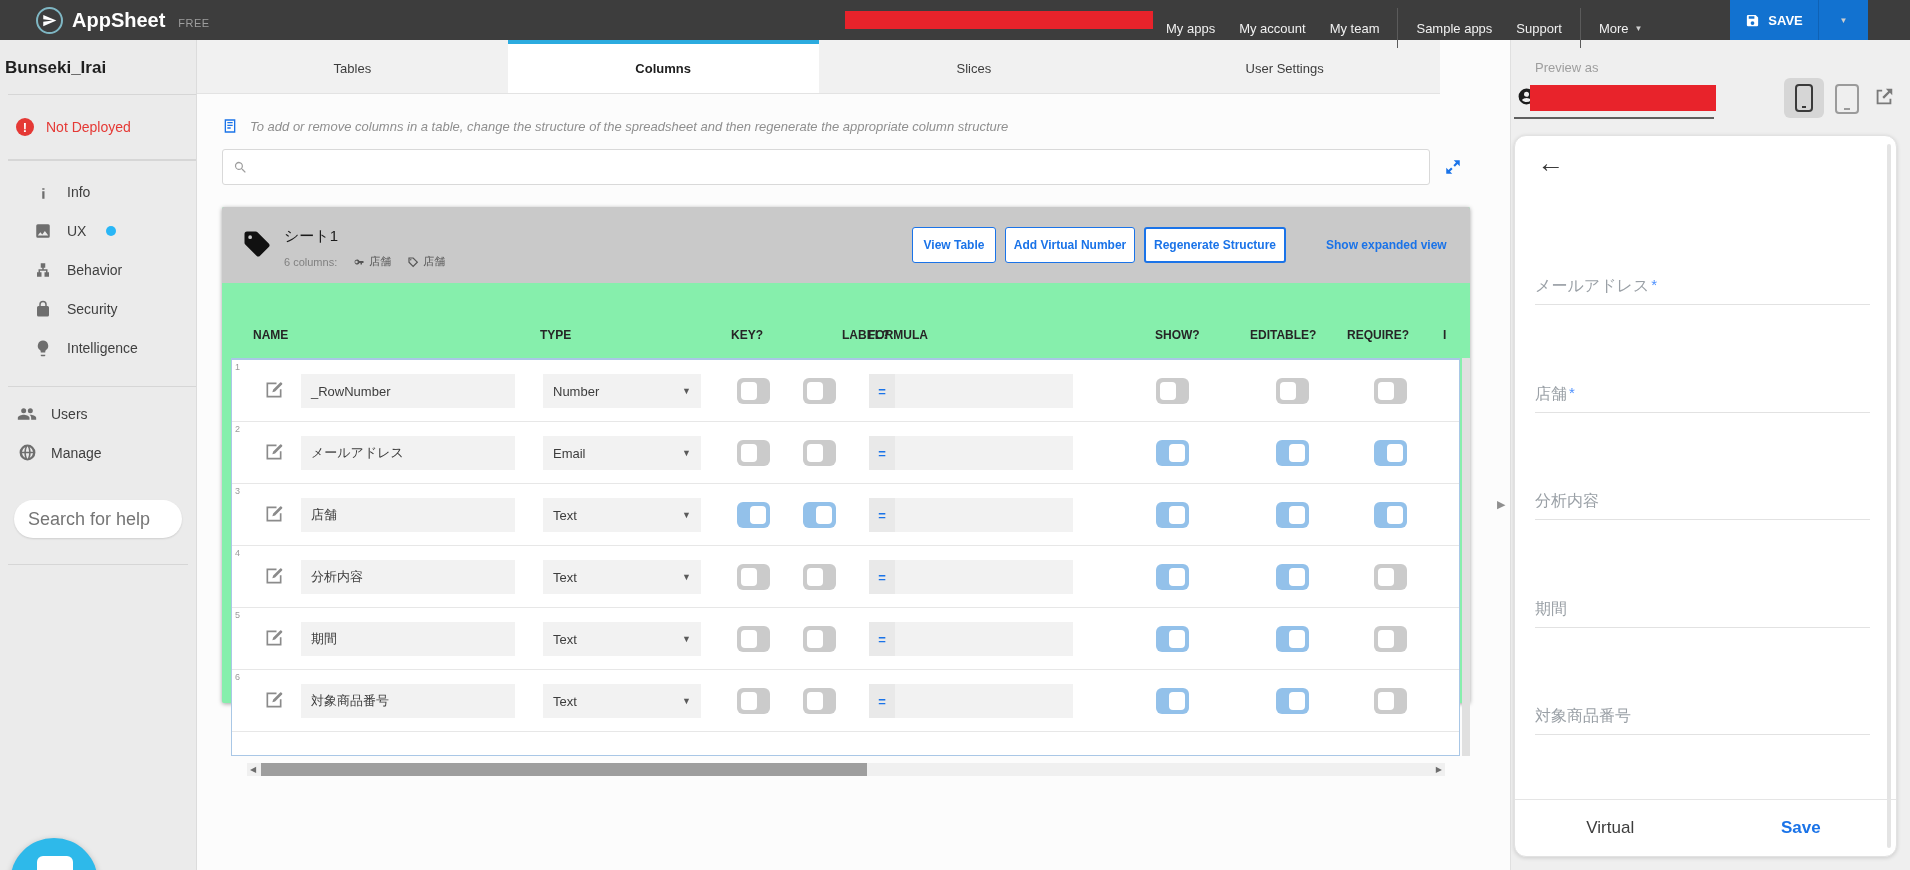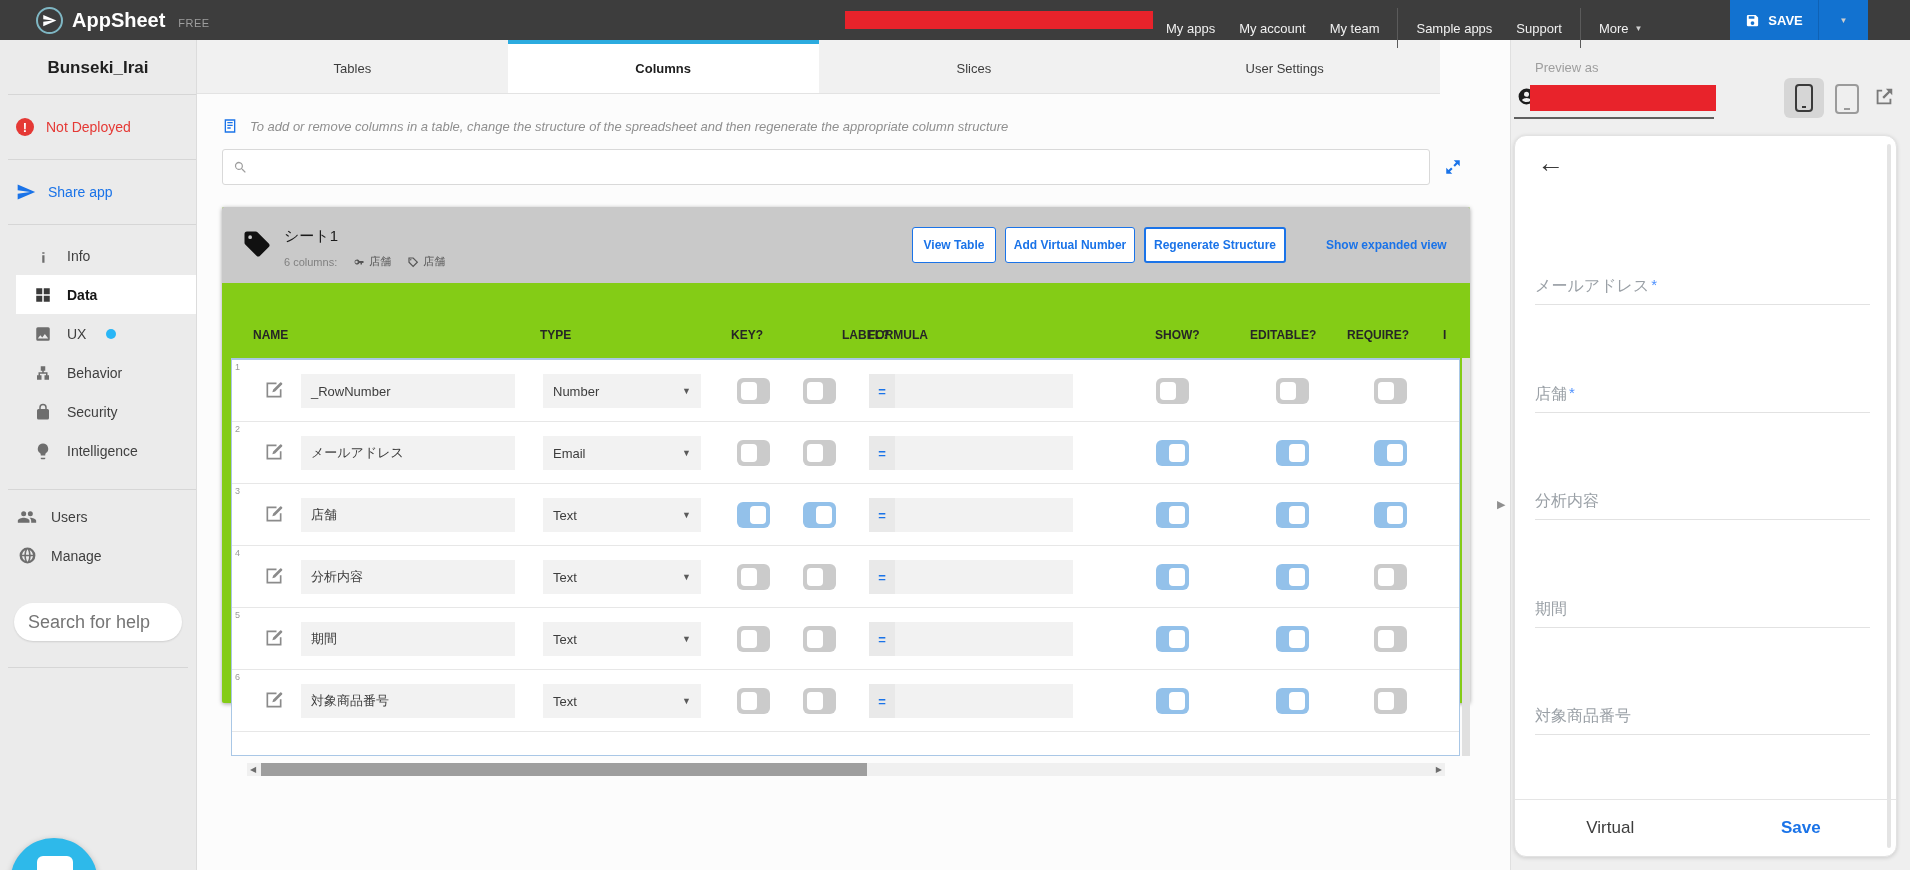--- a/index.html
+++ b/index.html
@@ -24,21 +24,21 @@
   .caret { font-size:8px; color:#cfcfcf; }
   .save-cluster { position:absolute; right:42px; top:0; height:40px; display:flex; }
   .save-btn { background:#1272d0; color:#fff; height:40px; width:88px; display:flex;
     align-items:center; justify-content:center; gap:8px; font-size:13px; font-weight:bold; border:none; cursor:pointer; }
   .save-arrow { background:#1272d0; border-left:1px solid #0f62b5; width:50px; height:40px;
     display:flex; align-items:center; justify-content:center; color:#fff; cursor:pointer; }
 
   
   .sidebar { position:absolute; left:0; top:40px; width:197px; height:830px; background:#ebebeb;
     border-right:1px solid #dcdcdc; }
-  .app-name { padding:18px 13px 16px; font-size:17px; font-weight:bold; color:#1f1f1f;text-align:center; }
+  .app-name { padding:18px 5px 16px; font-size:17px; font-weight:bold; color:#1f1f1f; }
   .sdiv { border-top:1px solid #d6d6d6; margin-left:8px; }
   .srow { height:64px; display:flex; align-items:center; padding-left:16px; gap:12px; }
   .status-ic { width:18px; height:18px; border-radius:50%; background:#e53935; color:#fff;
     font-size:13px; font-weight:bold; display:flex; align-items:center; justify-content:center; }
   .status-txt { font-size:14px; color:#e53935; }
   .share-txt { font-size:14px; color:#1a73e8; }
   .snav { padding-top:11px;margin-left:16px; }
   .nav-item { height:39px; display:flex; align-items:center; padding-left:17px; gap:14px;
     font-size:14px; color:#3f3f3f; cursor:pointer; }
   .nav-item .nic { width:20px; height:20px; color:#6e6e6e; display:flex; align-items:center; justify-content:center; }
@@ -63,21 +63,21 @@
   .tab.active { background:#fff; border-top:4px solid #2cabdf; font-weight:bold; color:#1d1d1d; }
   .note { display:flex; align-items:center; gap:12px; margin:24px 0 0 25px; color:#8f8f8f;
     font-style:italic; font-size:13px; }
   .note-ic { color:#1a73e8; }
   .search-row { position:relative; margin:15px 0 0 25px; width:1208px; }
   .search-box { height:36px; background:#fff; border:1px solid #d9d9d9; border-radius:3px;
     display:flex; align-items:center; padding-left:10px; color:#9e9e9e; }
   .expand-ic { position:absolute; right:-32px; top:9px; color:#1a73e8; cursor:pointer; }
 
   
-  .card { position:absolute; left:25px; top:167px; width:1248px; height:496px; background:#84cc16;
+  .card { position:absolute; left:25px; top:167px; width:1248px; height:496px; background:#86efac;
     border-radius:2px; box-shadow:0 1px 4px rgba(0,0,0,.35); }
   .card-header { position:relative; height:76px; background:#c9c9c9; border-radius:2px 2px 0 0; }
   .tag-big { position:absolute; left:20px; top:22px; color:#111; }
   .t-title { position:absolute; left:62px; top:20px; font-size:15px; color:#1b1b1b; }
   .t-sub { position:absolute; left:62px; top:47px; font-size:11px; color:#808080;
     display:flex; align-items:center; gap:16px; }
   .t-ref { display:flex; align-items:center; gap:4px; color:#555; }
   .t-ref .ric { color:#555; }
   .hbtn { position:absolute; top:20px; height:36px; background:#fff; border:1px solid #1a73e8;
     border-radius:3px; color:#1a73e8; font-size:12px; font-weight:bold; display:flex;
@@ -198,44 +198,30 @@
 </div>
 
 <div class="sidebar">
   <div class="app-name">Bunseki_Irai</div>
   <div class="sdiv"></div>
   <div class="srow">
     <span class="status-ic">!</span>
     <span class="status-txt">Not Deployed</span>
   </div>
   <div class="sdiv"></div>
-  <div class="srow">
-    <svg width="20" height="20" viewBox="0 0 24 24">
-        <path fill="#1a73e8" d="M2 21l21-9L2 3v7l15 2-15 2v7z"></path>
-      </svg>
-    <span class="share-txt">Share app</span>
-  </div>
   <div class="sdiv"></div>
 
   <div class="snav">
     <div class="nav-item">
       <span class="nic">
         <svg width="18" height="18" viewBox="0 0 24 24">
             <path fill="currentColor" d="M11 7h3v2h-3V7zm0 4h3v10h-3V11z"></path>
           </svg>
       </span>
       <span>Info</span>
-    </div>
-    <div class="nav-item active">
-      <span class="nic">
-        <svg width="18" height="18" viewBox="0 0 24 24">
-            <path fill="currentColor" d="M3 3h8v8H3V3zm10 0h8v8h-8V3zM3 13h8v8H3v-8zm10 0h8v8h-8v-8z"></path>
-          </svg>
-      </span>
-      <span>Data</span>
     </div>
     <div class="nav-item">
       <span class="nic">
         <svg width="18" height="18" viewBox="0 0 24 24">
             <path fill="currentColor" d="M21 19V5a2 2 0 0 0-2-2H5a2 2 0 0 0-2 2v14a2 2 0 0 0 2 2h14a2 2 0 0 0 2-2zM8.5 13.5l2.5 3 3.5-4.5 4.5 6H5l3.5-4.5z"></path>
           </svg>
       </span>
       <span>UX</span>
       <span class="bluedot"></span>
     </div>

